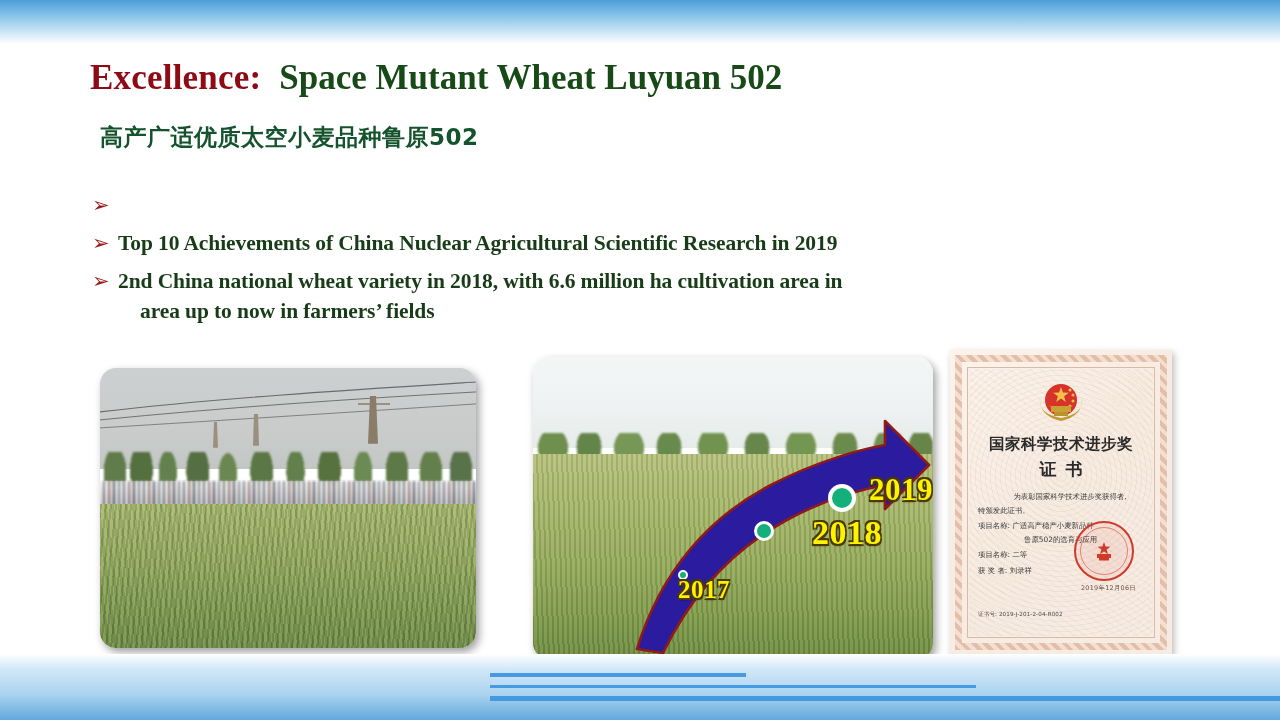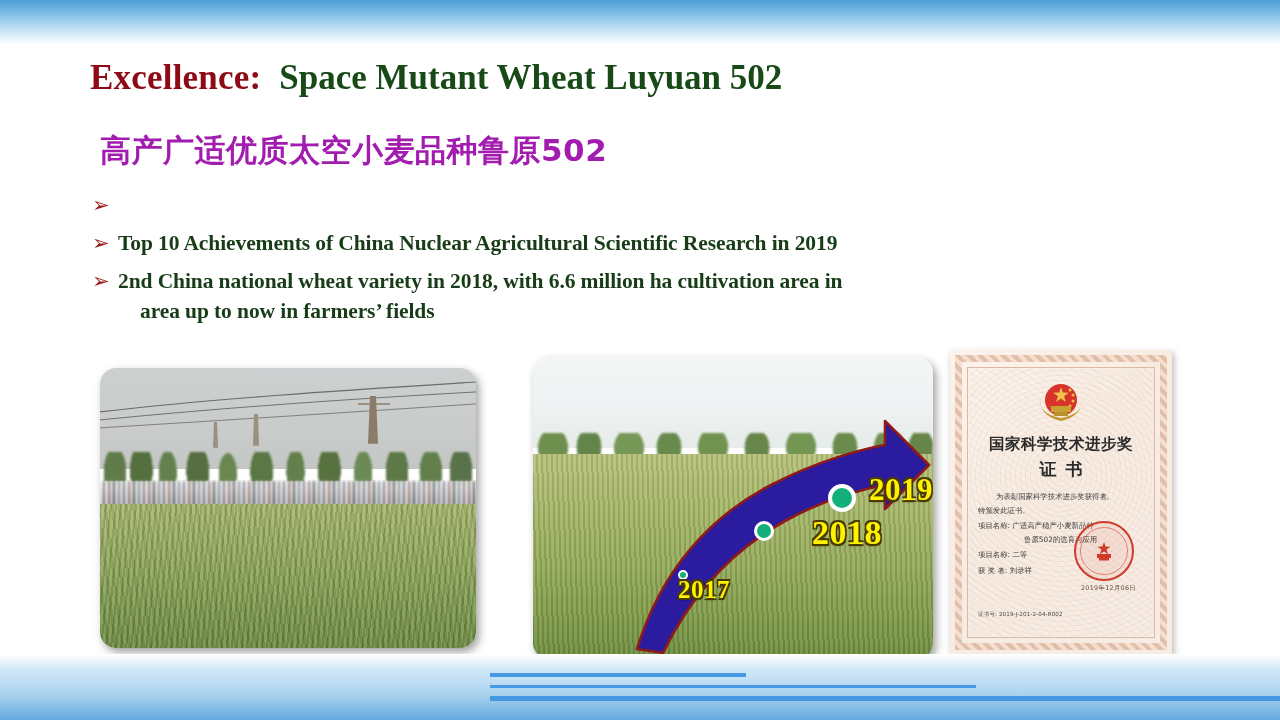--- a/index.html
+++ b/index.html
@@ -41,23 +41,23 @@
     letter-spacing: .2px;
     text-shadow: 1px 1px 0 rgba(255,255,255,.85);
   }
   .title-main {
     font-size: 35px; font-weight: bold; color: #184A18;
     margin-left: 14px;
     text-shadow: 1px 1px 0 rgba(255,255,255,.85);
     text-align: right;
   }
   .subtitle-cn {
-    position: absolute; left: 100px; top: 130px;
+    position: absolute; left: 100px; top: 122px;
     font-family: "DejaVu Sans", "Liberation Sans", sans-serif;
-    font-size: 31px; font-weight: bold; color: #a21caf;
+    font-size: 23px; font-weight: bold; color: #14532d;
     letter-spacing: .5px;
     text-shadow: 1px 1px 0 rgba(255,255,255,.9);
   }
 
   
   .bullets {
     position: absolute; left: 92px; top: 190px; width: 1080px;
   }
   .bullet {
     display: flex; align-items: flex-start;
@@ -239,21 +239,21 @@
     position: absolute; left: 0; right: 0; top: 86px; text-align: center;
     font-family: "DejaVu Sans", sans-serif;
     font-size: 17px; font-weight: bold; color: #2a2a2a;
     letter-spacing: 9px; text-indent: 9px;
   }
   .cert-body {
     position: absolute; left: 6px; right: 6px; top: 118px;
     font-family: "DejaVu Sans", sans-serif;
     font-size: 7.4px; color: #3b3b3b; line-height: 13.5px;
   }
-  .cert-body .ind { text-indent: 18px; }
+  .cert-body .ind { text-indent: 18px; text-align: center; }
   .cert-body .row { margin-top: 2px; }
   .cert-body .row2 { padding-left: 46px; }
   .cert-seal {
     position: absolute; right: 16px; bottom: 52px;
     width: 56px; height: 56px; border-radius: 50%;
     border: 2.2px solid #cf3a2a;
     background: radial-gradient(circle, rgba(207,58,42,.10) 0%, rgba(207,58,42,.05) 100%);
   }
   .cert-seal-star {
     position: absolute; left: 50%; top: 50%; transform: translate(-50%,-50%);

